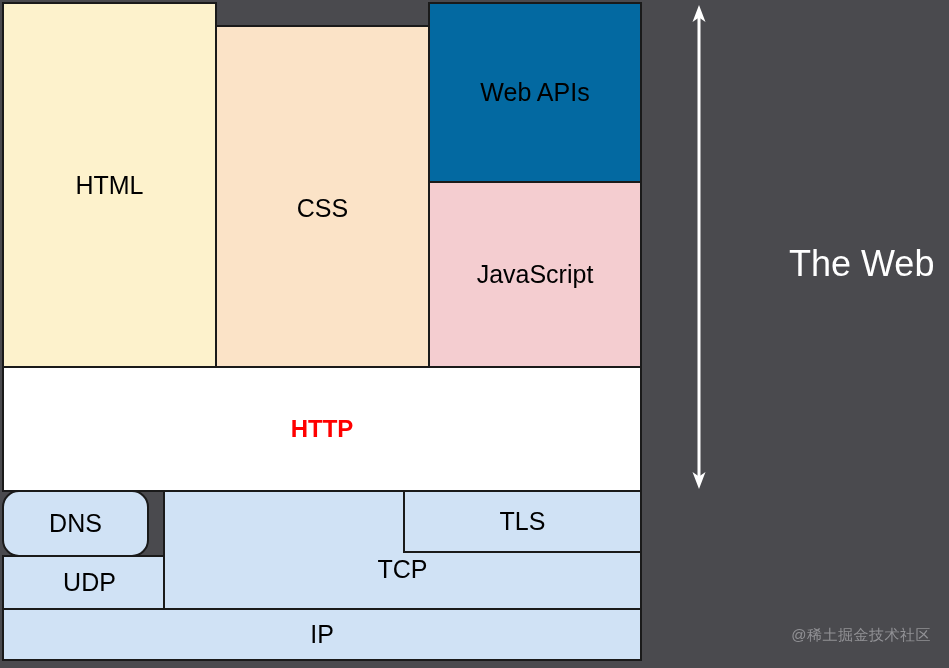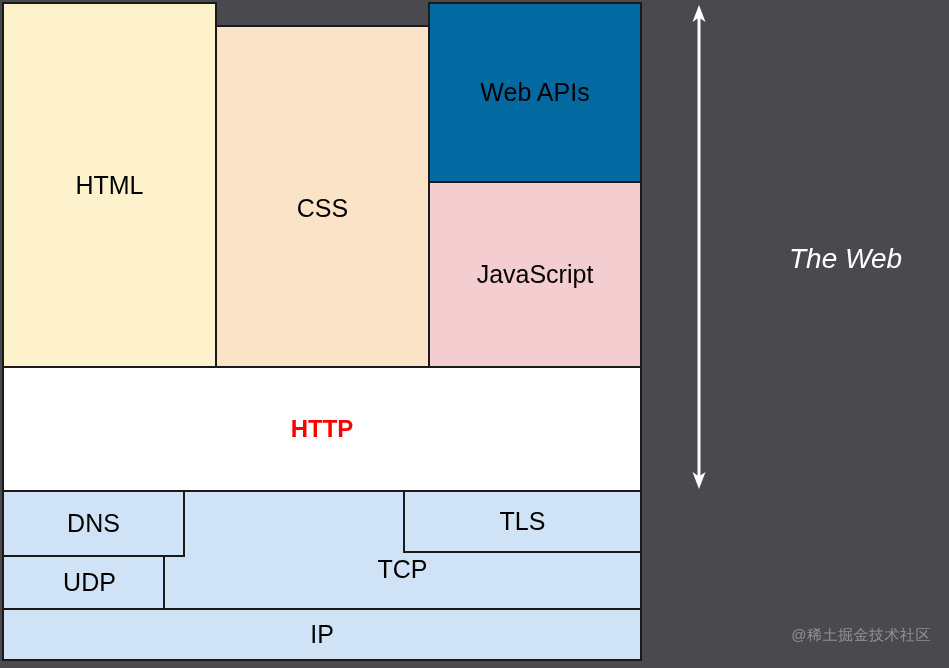--- a/index.html
+++ b/index.html
@@ -26,37 +26,36 @@
   }
   
   .box-html       { left: 2px;   top: 2px;   width: 215px; height: 366px; background: #FDF2CC; }
   .box-css        { left: 215px; top: 2px;   width: 215px; height: 366px; background: #FBE3C7; margin-top: 23px; }
   .box-webapis    { left: 428px; top: 2px;   width: 214px; height: 181px; background: #0369a1; }
   .box-javascript { left: 428px; top: 181px; width: 214px; height: 187px; background: #F4CDD0; }
   
   .box-http       { left: 2px;   top: 366px; width: 640px; height: 126px; background: #FFFFFF; }
   .box-http .label { color: #FF0000; font-weight: bold; font-size: 24px; }
   
-  .box-dns        { left: 2px;   top: 490px; width: 183px; height: 67px;  background: #D0E2F5; }
+  .box-dns        { left: 2px;   top: 490px; width: 147px; height: 67px;  background: #D0E2F5; border-radius: 17px; }
   .box-udp        { left: 2px;   top: 555px; width: 163px; height: 55px;  background: #D0E2F5; padding-left: 12px; }
   .box-tcp        { left: 163px; top: 490px; width: 479px; height: 120px; background: #D0E2F5;
                     align-items: flex-end; }
   .box-tcp .label { margin-bottom: 24px; }
   .box-tls        { left: 403px; top: 490px; width: 239px; height: 63px;  background: #D0E2F5; z-index: 2; }
   .box-ip         { left: 2px;   top: 608px; width: 640px; height: 53px;  background: #D0E2F5; }
   .label { white-space: nowrap; }
 
   
   .side-label {
     position: absolute;
     left: 789px; top: 243px;
     color: #FFFFFF;
-    font-size: 28px;
+    font-size: 36px;
     white-space: nowrap;
-    font-style: italic;
   }
   .span-arrow {
     position: absolute;
     left: 684px; top: 4px;
     width: 30px; height: 486px;
   }
   .watermark {
     position: absolute;
     right: 18px; top: 626px;
     color: #919195;

